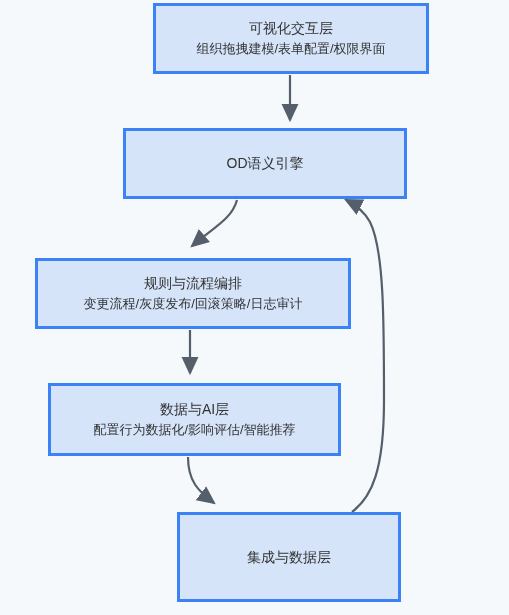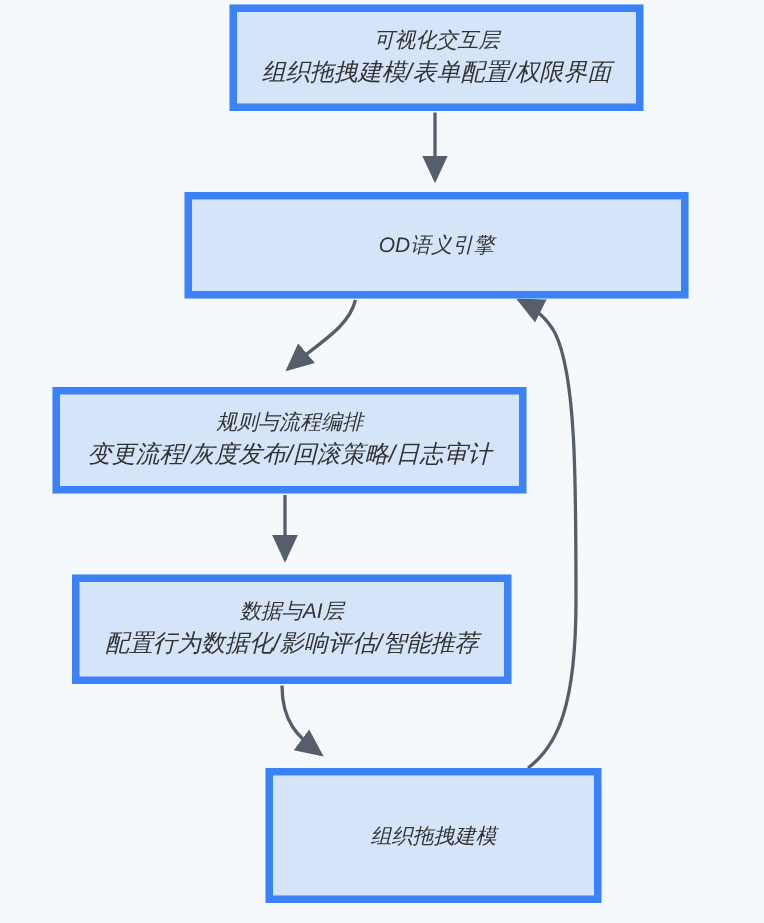--- a/index.html
+++ b/index.html
@@ -23,41 +23,40 @@
     left: 0;
     top: 0;
     width: 509px;
     height: 615px;
     pointer-events: none;
   }
   .node {
     position: absolute;
     box-sizing: border-box;
     background: #d6e4fa;
-    border: 5px solid #3b82f6;
+    border: 3px solid #3b82f6;
     display: flex;
     flex-direction: column;
     align-items: center;
     justify-content: center;
     color: #333333;
     text-align: center;
     line-height: 1.5;
-    font-style: italic;
   }
   .node .title {
     font-size: 14px;
     white-space: nowrap;
   }
   .node .sub {
-    font-size: 16px;
+    font-size: 13px;
     white-space: nowrap;
   }
   
   #node-vis   { left: 153px; top: 3px;   width: 276px; height: 71px; }
-  #node-od    { left: 123px; top: 128px; width: 336px; height: 71px; }
+  #node-od    { left: 123px; top: 128px; width: 284px; height: 71px; }
   #node-rule  { left: 35px;  top: 258px; width: 316px; height: 71px; }
   #node-data  { left: 48px;  top: 383px; width: 293px; height: 73px; }
   #node-integ { left: 177px; top: 512px; width: 224px; height: 90px; }
 </style>
 </head>
 <body>
 
 <div id="diagram">
 
   <svg id="edge-layer" viewBox="0 0 509 615" width="509" height="615">
@@ -91,16 +90,16 @@
     <div class="title">规则与流程编排</div>
     <div class="sub">变更流程/灰度发布/回滚策略/日志审计</div>
   </div>
 
   <div class="node" id="node-data">
     <div class="title">数据与AI层</div>
     <div class="sub">配置行为数据化/影响评估/智能推荐</div>
   </div>
 
   <div class="node" id="node-integ">
-    <div class="title">组织拖拽建模</div>
+    <div class="title">集成与数据层</div>
   </div>
 
 </div>
 
 </body></html>

